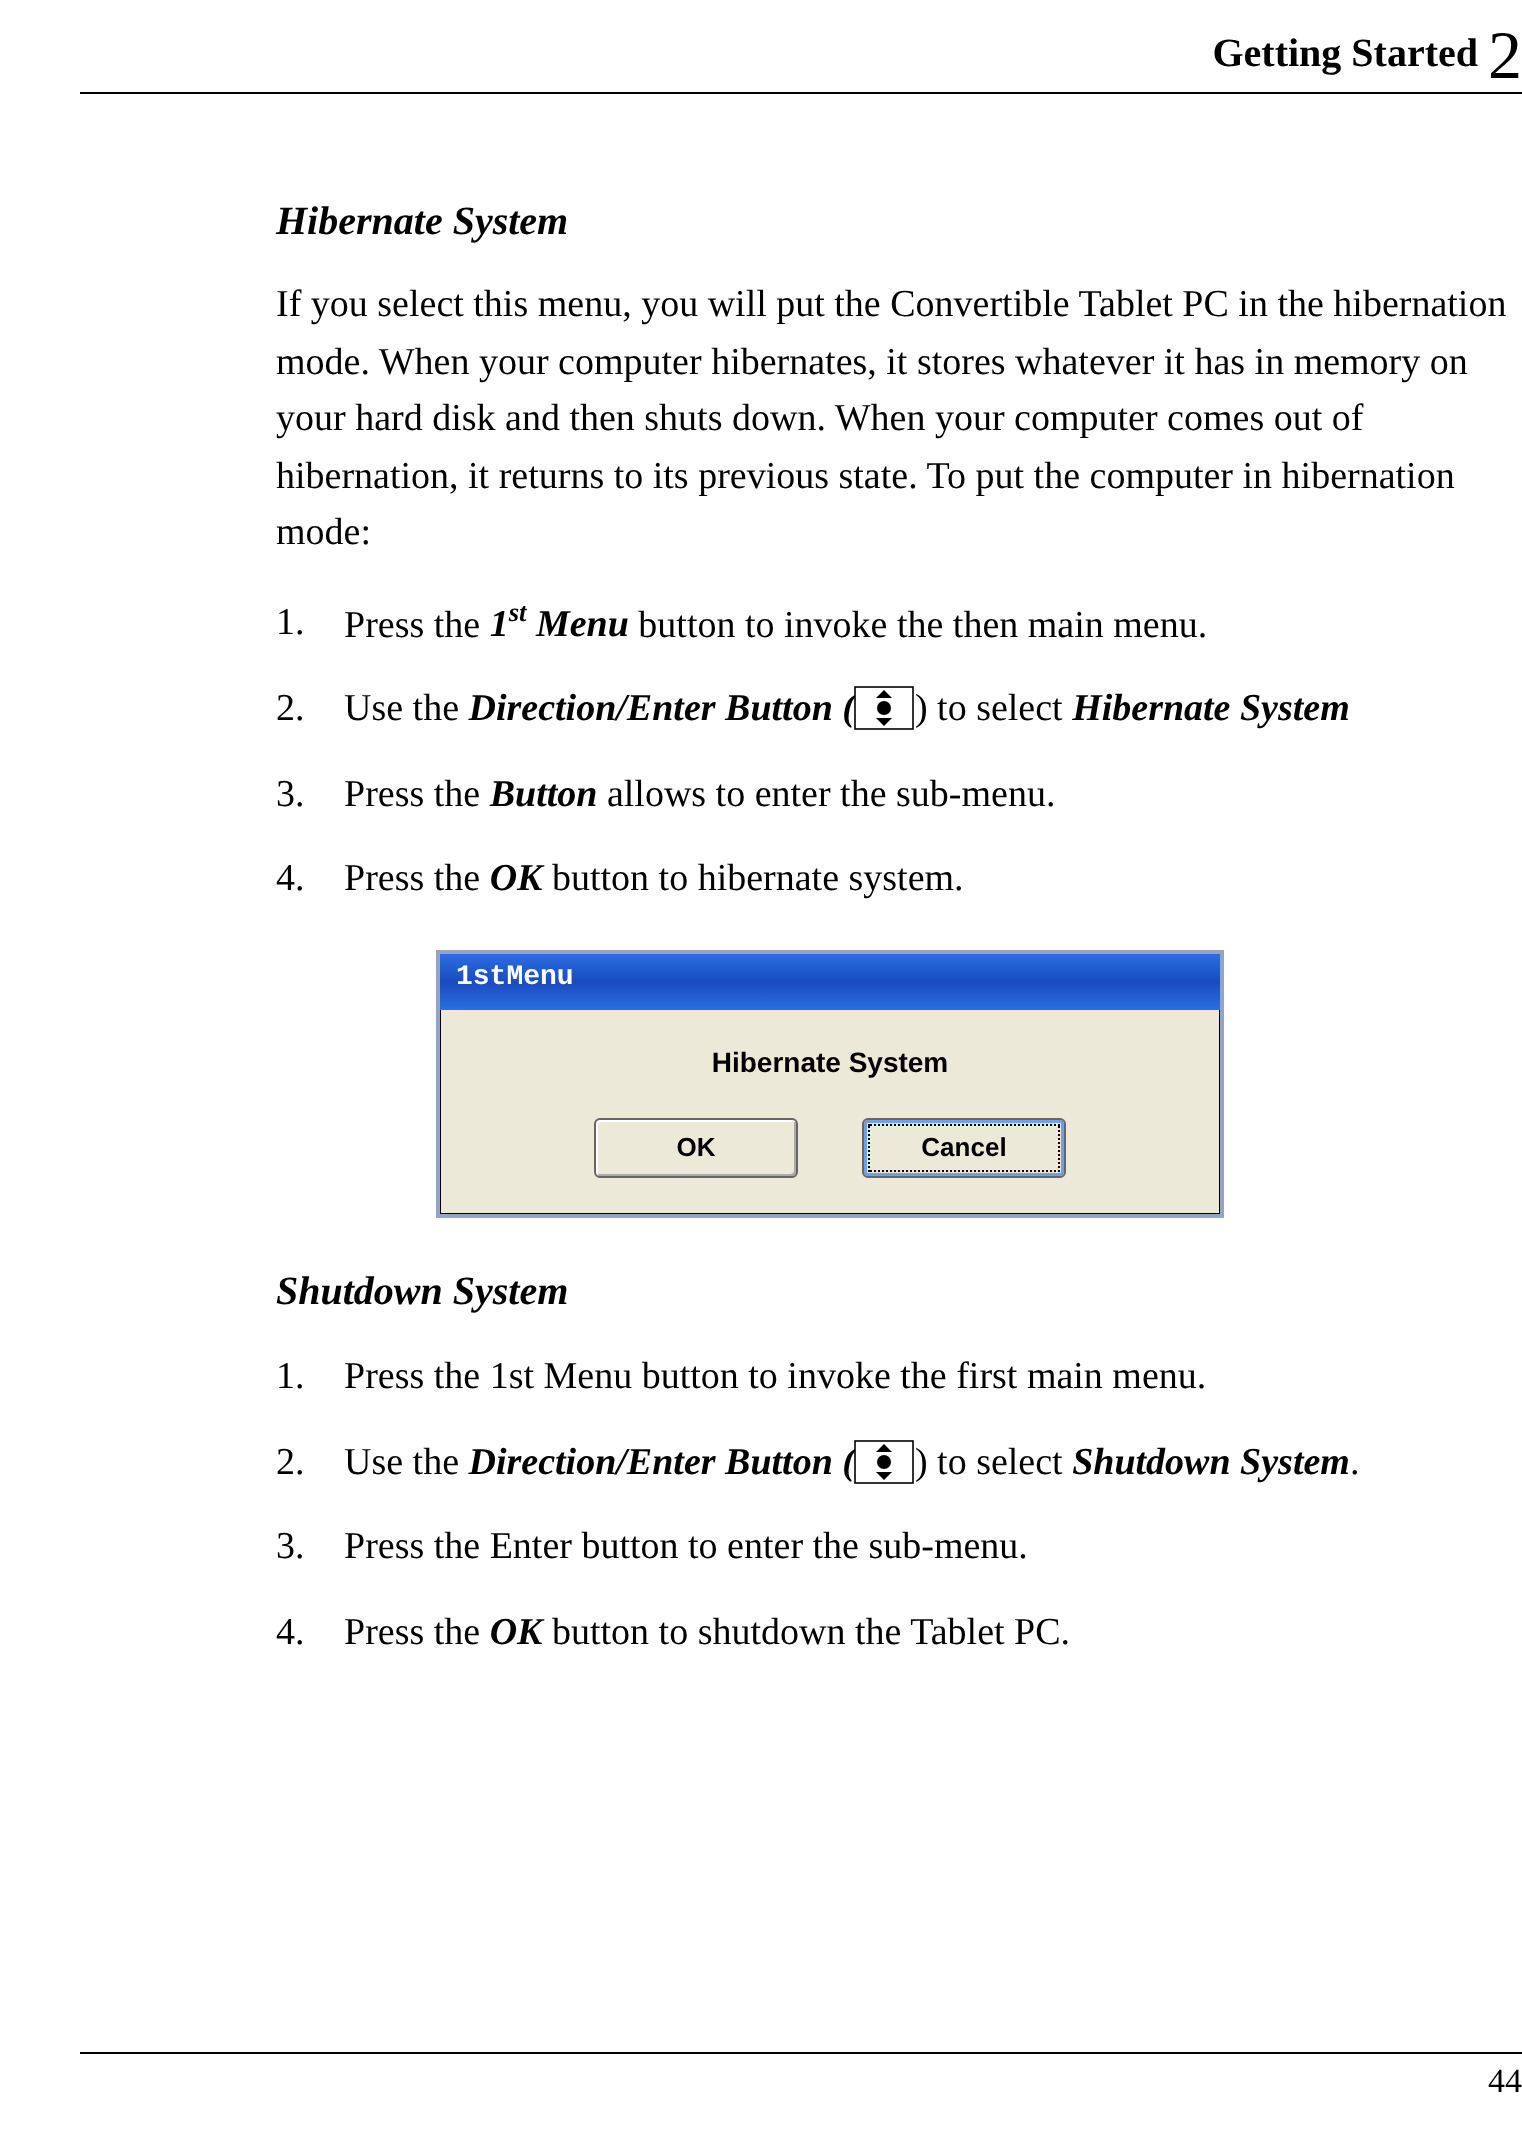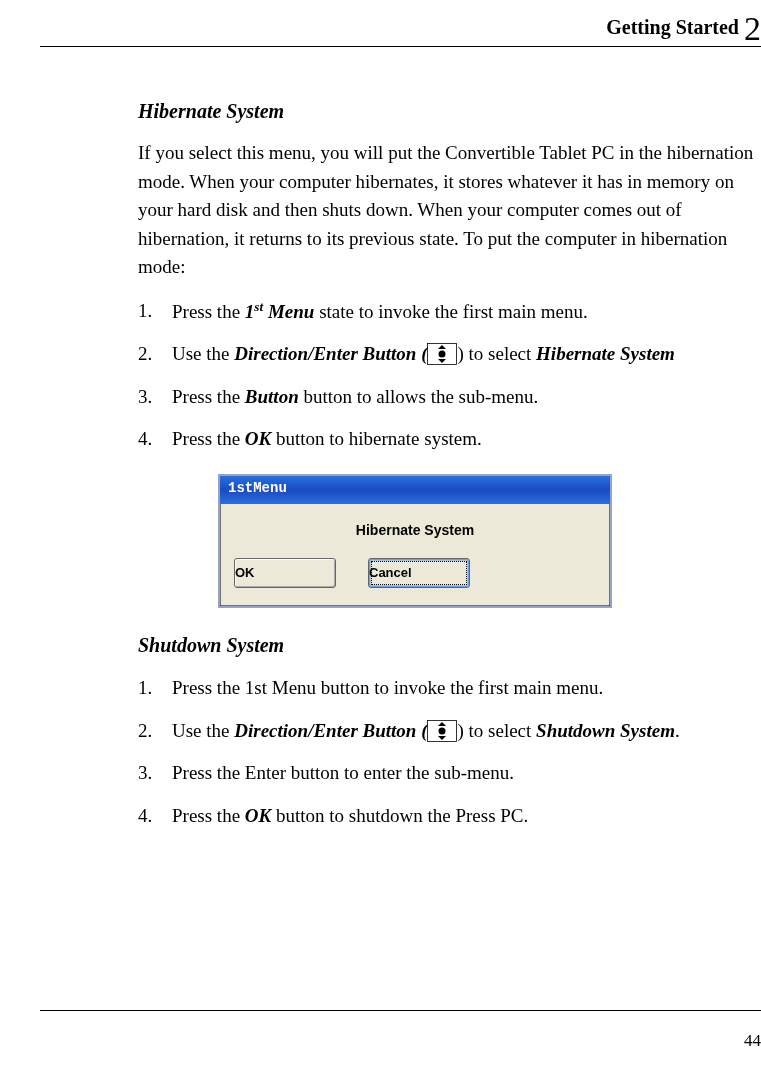--- a/index.html
+++ b/index.html
@@ -99,20 +99,21 @@
   }
   .dialog-body{
     text-align:center;
     padding:18px 10px 14px 10px;
     font-family:Tahoma,Arial,sans-serif;
     font-size:14px;
     font-weight:bold;
     color:#000;
   }
   .dialog-buttons{
+    text-align:center;
     padding:6px 0 18px 0;
   }
   .dialog-buttons .btn{
     display:inline-block;
     width:100px;
     height:28px;
     line-height:28px;
     background:#ece9d8;
     border:1px solid #666;
     border-radius:3px;
@@ -127,21 +128,21 @@
     outline-offset:-4px;
     box-shadow:0 0 0 1.5px #6da0e8 inset;
   }
   .footer{
     position:absolute;
     bottom:26px;
     left:20px;
     right:20px;
     border-top:1.2px solid #000;
     text-align:right;
-    padding-top:20px;
+    padding-top:4px;
     font-size:17px;
   }
 </style>
 </head>
 <body>
 
 <div class="page">
 
   <div class="header">
     <div class="header-text">
@@ -153,38 +154,38 @@
   <div class="content">
 
     <div class="h1">Hibernate System</div>
 
     <div class="para">If you select this menu, you will put the Convertible Tablet PC in the hibernation mode. When your computer hibernates, it stores whatever it has in memory on your hard disk and then shuts down. When your computer comes out of hibernation, it returns to its previous state. To put the computer in hibernation mode:</div>
 
     <ol class="steps">
       <li>
         <span class="num">1.</span>
         <span class="body">
-          <span>Press the </span><span class="b"><span>1</span><span class="sup">st</span><span> Menu</span></span><span> state to invoke the first main menu.</span>
+          <span>Press the </span><span class="b"><span>1</span><span class="sup">st</span><span> Menu</span></span><span> button to invoke the then main menu.</span>
         </span>
       </li>
       <li>
         <span class="num">2.</span>
         <span class="body">
           <span>Use the </span><span class="b">Direction/Enter Button (</span><span class="icon-wrap"><svg viewBox="0 0 30 22">
                 <rect x="0.5" y="0.5" width="29" height="21" fill="#fff" stroke="#000" stroke-width="0.8"></rect>
                 <polygon points="15,2 19,6 11,6" fill="#000"></polygon>
                 <polygon points="15,20 19,16 11,16" fill="#000"></polygon>
                 <circle cx="15" cy="11" r="3.5" fill="#000"></circle>
               </svg></span><span>) to select </span><span class="b">Hibernate System</span>
         </span>
       </li>
       <li>
         <span class="num">3.</span>
         <span class="body">
-          <span>Press the </span><span class="b">Button</span><span> button to allows the sub-menu.</span>
+          <span>Press the </span><span class="b">Button</span><span> allows to enter the sub-menu.</span>
         </span>
       </li>
       <li>
         <span class="num">4.</span>
         <span class="body">
           <span>Press the </span><span class="b">OK</span><span> button to hibernate system.</span>
         </span>
       </li>
     </ol>
 
@@ -216,21 +217,21 @@
               </svg></span><span>) to select </span><span class="b">Shutdown System</span><span>.</span>
         </span>
       </li>
       <li>
         <span class="num">3.</span>
         <span class="body">Press the Enter button to enter the sub-menu.</span>
       </li>
       <li>
         <span class="num">4.</span>
         <span class="body">
-          <span>Press the </span><span class="b">OK</span><span> button to shutdown the Press PC.</span>
+          <span>Press the </span><span class="b">OK</span><span> button to shutdown the Tablet PC.</span>
         </span>
       </li>
     </ol>
 
   </div>
 
   <div class="footer">
     <span>44</span>
   </div>
 

